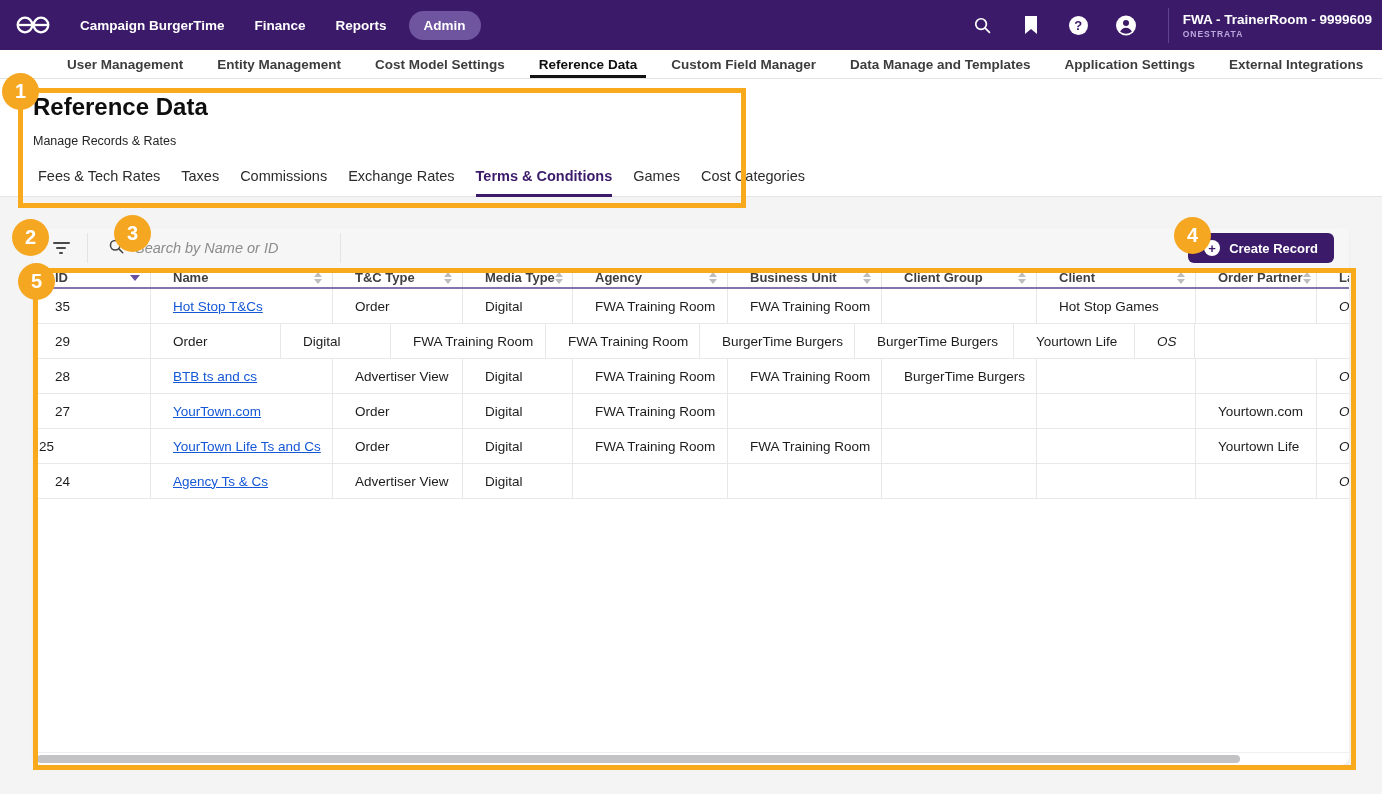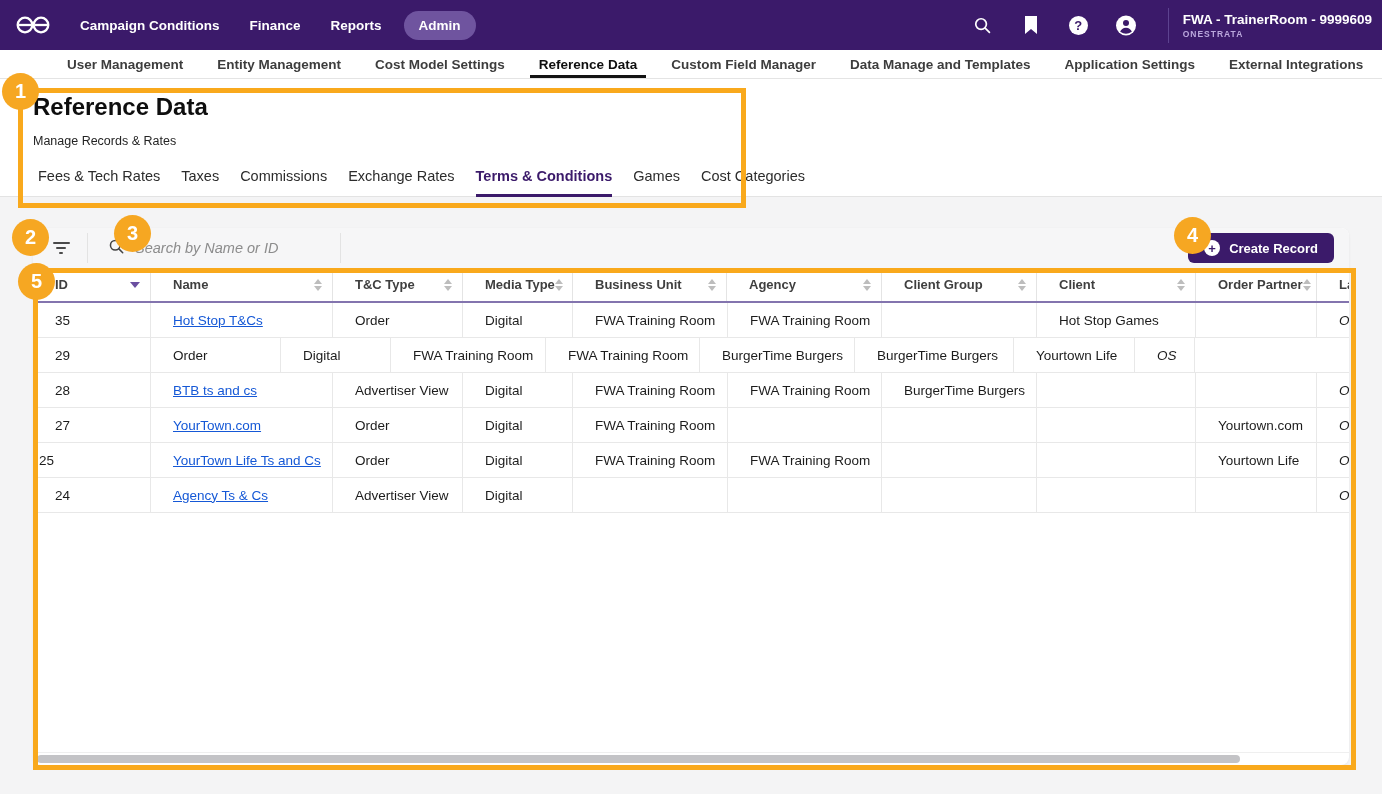--- a/index.html
+++ b/index.html
@@ -87,21 +87,21 @@
     display:flex; align-items:center; gap:9px; padding:0 16px; font-size:13px; font-weight:bold;
     font-family:"Liberation Sans", sans-serif; cursor:pointer;
   }
   .plus-icon {
     width:16px; height:16px; border-radius:50%; background:#fff; color:#3b1a6a;
     font-size:13px; font-weight:900; display:flex; align-items:center; justify-content:center; line-height:1;
   }
 
   
   .table { position:absolute; top:40px; left:0; width:1316px; overflow:hidden; }
-  .thead { display:flex; height:35px; border-bottom:2px solid #8374ae; }
+  .thead { display:flex; height:21px; border-bottom:2px solid #8374ae; }
   .th {
     display:flex; align-items:center; justify-content:space-between;
     padding:0 10px 0 22px; font-size:13px; font-weight:bold; color:#3f3f3f;
     border-right:1px solid #e4e4e4; flex:none; white-space:nowrap; overflow:hidden; cursor:pointer;
   }
   .tr { display:flex; height:35px; border-bottom:1px solid #e8e8e8; background:#fff; }
   .td {
     display:flex; align-items:center; padding:0 10px 0 22px; font-size:13.5px; color:#1c1c1c;
     border-right:1px solid #e8e8e8; flex:none; white-space:nowrap; overflow:hidden;
   }
@@ -131,21 +131,21 @@
 <div class="topnav">
   <div class="logo-wrap">
     <svg width="38" height="22" viewBox="0 0 38 22">
       <circle cx="11" cy="11" r="7.3" fill="none" stroke="#fff" stroke-width="2.3"></circle>
       <circle cx="27" cy="11" r="7.3" fill="none" stroke="#fff" stroke-width="2.3"></circle>
       <line x1="4.5" y1="11" x2="17" y2="11" stroke="#fff" stroke-width="2.3"></line>
       <line x1="21" y1="11" x2="33.5" y2="11" stroke="#fff" stroke-width="2.3"></line>
     </svg>
   </div>
   <div class="topnav-items" id="topnav-items">
-      <div class="nav-item">Campaign Conditions</div>
+      <div class="nav-item">Campaign BurgerTime</div>
       <div class="nav-item">Finance</div>
       <div class="nav-item">Reports</div>
     </div>
   <div class="admin-pill">Admin</div>
   <div class="topnav-right">
     <div class="icon-btn">
       <svg width="19" height="19" viewBox="0 0 20 20">
         <circle cx="8.5" cy="8.5" r="5.6" fill="none" stroke="#fff" stroke-width="1.8"></circle>
         <line x1="12.8" y1="12.8" x2="17.3" y2="17.3" stroke="#fff" stroke-width="1.8" stroke-linecap="round"></line>
       </svg>
@@ -239,29 +239,29 @@
             <span class="tri-down"></span>
           </span>
         </div>
         <div class="th" style="width: 110px;">
           <span>Media Type</span>
           <span class="sort-both">
             <span class="tri-up"></span>
             <span class="tri-down"></span>
           </span>
         </div>
+        <div class="th" style="width: 155px;">
+          <span>Agency</span>
+          <span class="sort-both">
+            <span class="tri-up"></span>
+            <span class="tri-down"></span>
+          </span>
+        </div>
         <div class="th" style="width: 154px;">
           <span>Business Unit</span>
-          <span class="sort-both">
-            <span class="tri-up"></span>
-            <span class="tri-down"></span>
-          </span>
-        </div>
-        <div class="th" style="width: 155px;">
-          <span>Agency</span>
           <span class="sort-both">
             <span class="tri-up"></span>
             <span class="tri-down"></span>
           </span>
         </div>
         <div class="th" style="width: 155px;">
           <span>Client Group</span>
           <span class="sort-both">
             <span class="tri-up"></span>
             <span class="tri-down"></span>

